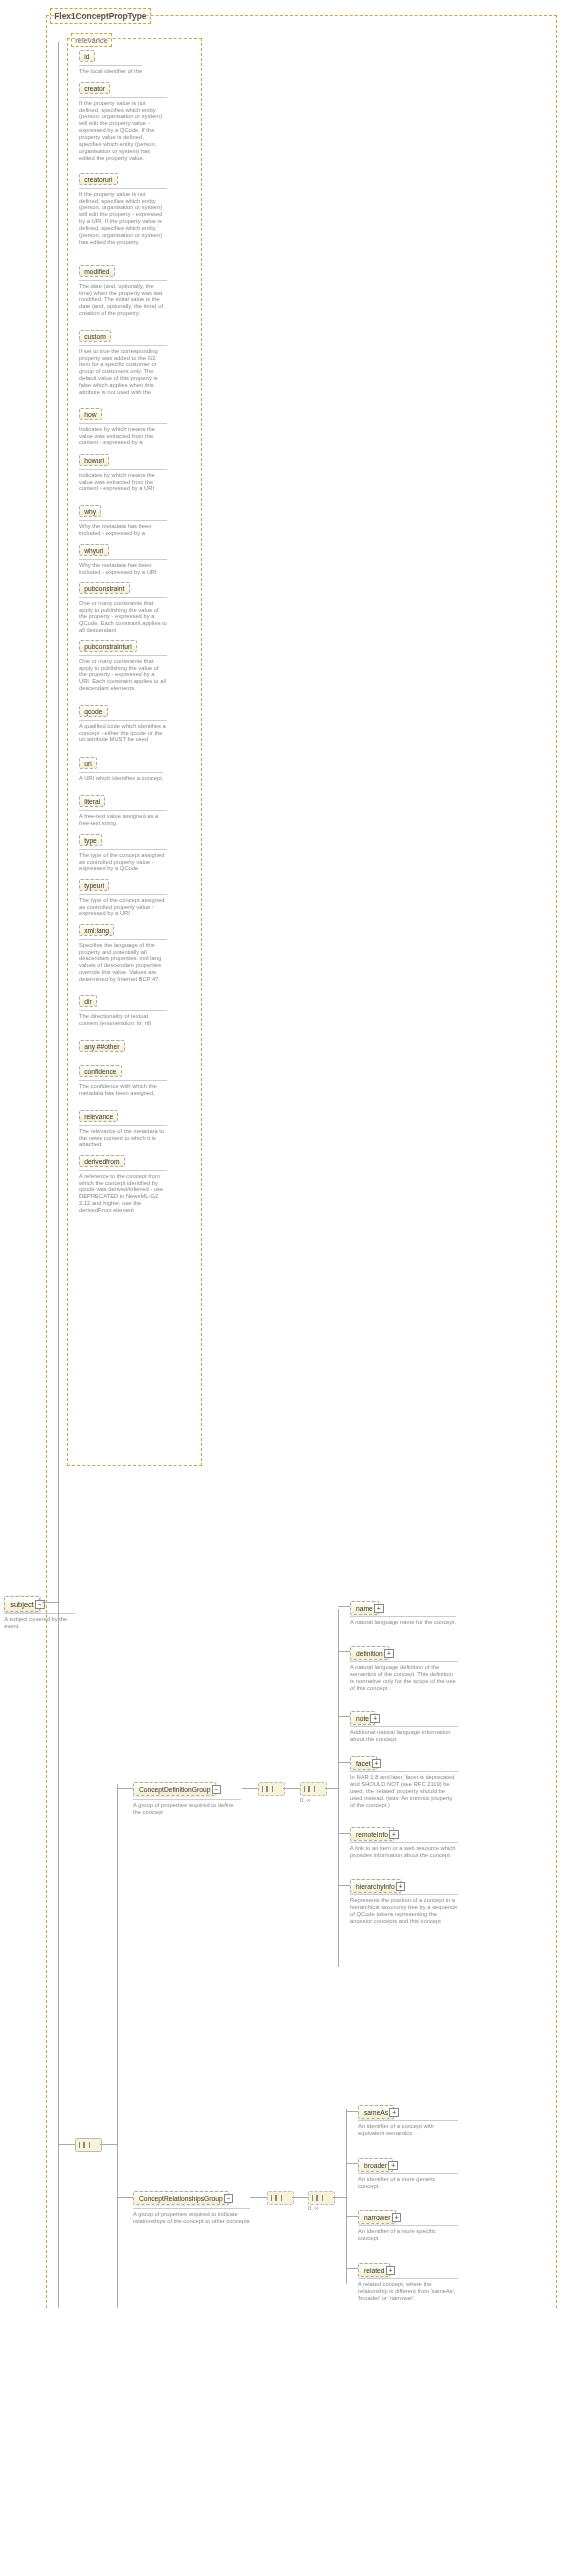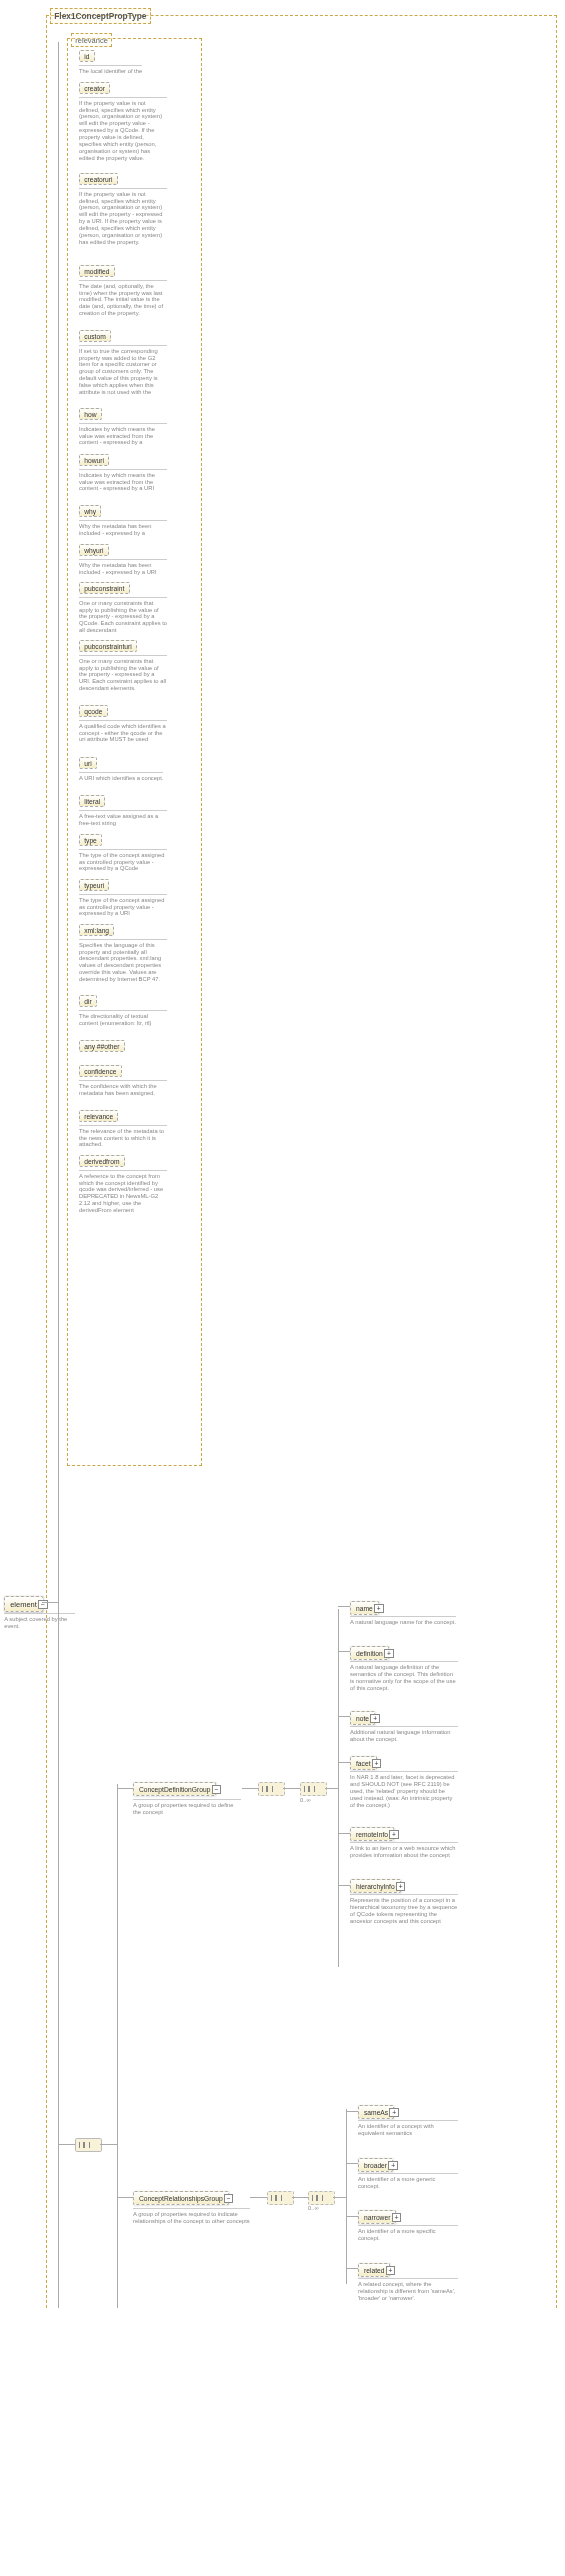--- a/index.html
+++ b/index.html
@@ -32,21 +32,21 @@
 
 <div class="canvas">
 
 <div class="area-border" style="left:46px;top:15px;width:509px;height:2551px"></div>
 <div class="type-box" style="left:50px;top:8.3px"><span class="type-title">Flex1ConceptPropType</span></div>
 
 <div class="area-border" style="left:67px;top:38px;width:133px;height:1426px"></div>
 <div class="attr-box" style="left:71px;top:33px"><span>relevance</span></div>
 
 <div class="subj-box optional" style="left:4.2px;top:1596px">
-<span>element</span>
+<span>subject</span>
 <div class="plus">−</div>
 </div>
 <div class="anno" style="left:4.2px;top:1613px;max-width:71px">A subject covered by the event.</div>
 
 <div class="line lineh" style="left:42px;top:1602px;width:16.7px"></div>
 <div class="line linev" style="left:58px;top:42px;height:2468px"></div>
 
 <div id="attrs-container">
       <div class="attr-item" style="left: 79px; top: 50px;"><div class="attr-name">id</div><div class="attr-desc">The local identifier of the</div></div>
       <div class="attr-item" style="left: 79px; top: 82px;"><div class="attr-name">creator</div><div class="attr-desc">If the property value is not defined, specifies which entity (person, organisation or system) will edit the property value - expressed by a QCode. If the property value is defined, specifies which entity (person, organisation or system) has edited the property value.</div></div>

